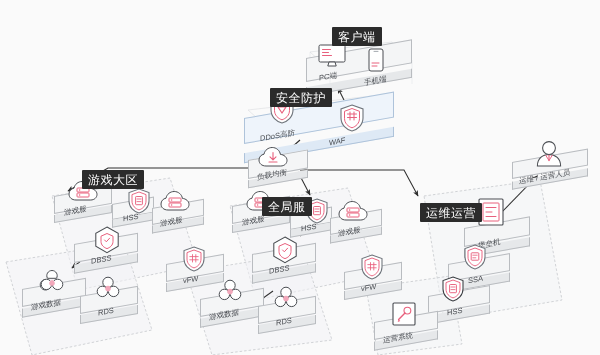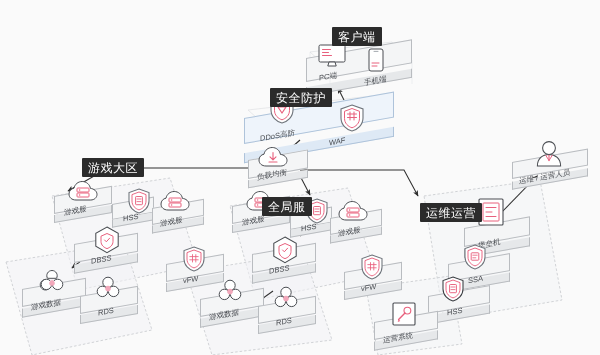--- a/index.html
+++ b/index.html
@@ -114,21 +114,21 @@
 
       <path d="M300,236 L318,222" marker-end="url(#ah)"></path>
       <path d="M273,291 L252,306" marker-end="url(#ah)"></path>
 
       <path d="M500,214 L537,176" marker-end="url(#ah)"></path>
     </g>
   </svg>
 
   <div class="seclabel" style="left:332px;top:27px;">客户端</div>
   <div class="seclabel" style="left:270px;top:88px;">安全防护</div>
-  <div class="seclabel" style="left:82px;top:158px;">游戏大区</div>
+  <div class="seclabel" style="left:82px;top:170px;">游戏大区</div>
   <div class="seclabel" style="left:262px;top:197px;">全局服</div>
   <div class="seclabel" style="left:420px;top:203px;">运维运营</div>
 
   <div class="slab" style="left:306px;top:58px;width:104px;height:26px;">
     <div class="top" style="width:104px;height:22px;transform:skewY(-10deg);"></div>
     <div class="face" style="left:0;top:20px;width:104px;height:8px;
          transform:skewY(-10deg);"></div>
     <div class="lbl" style="left:13px;top:14px;">PC端</div>
     <div class="lbl" style="left:58px;top:18px;">手机端</div>
   </div>

